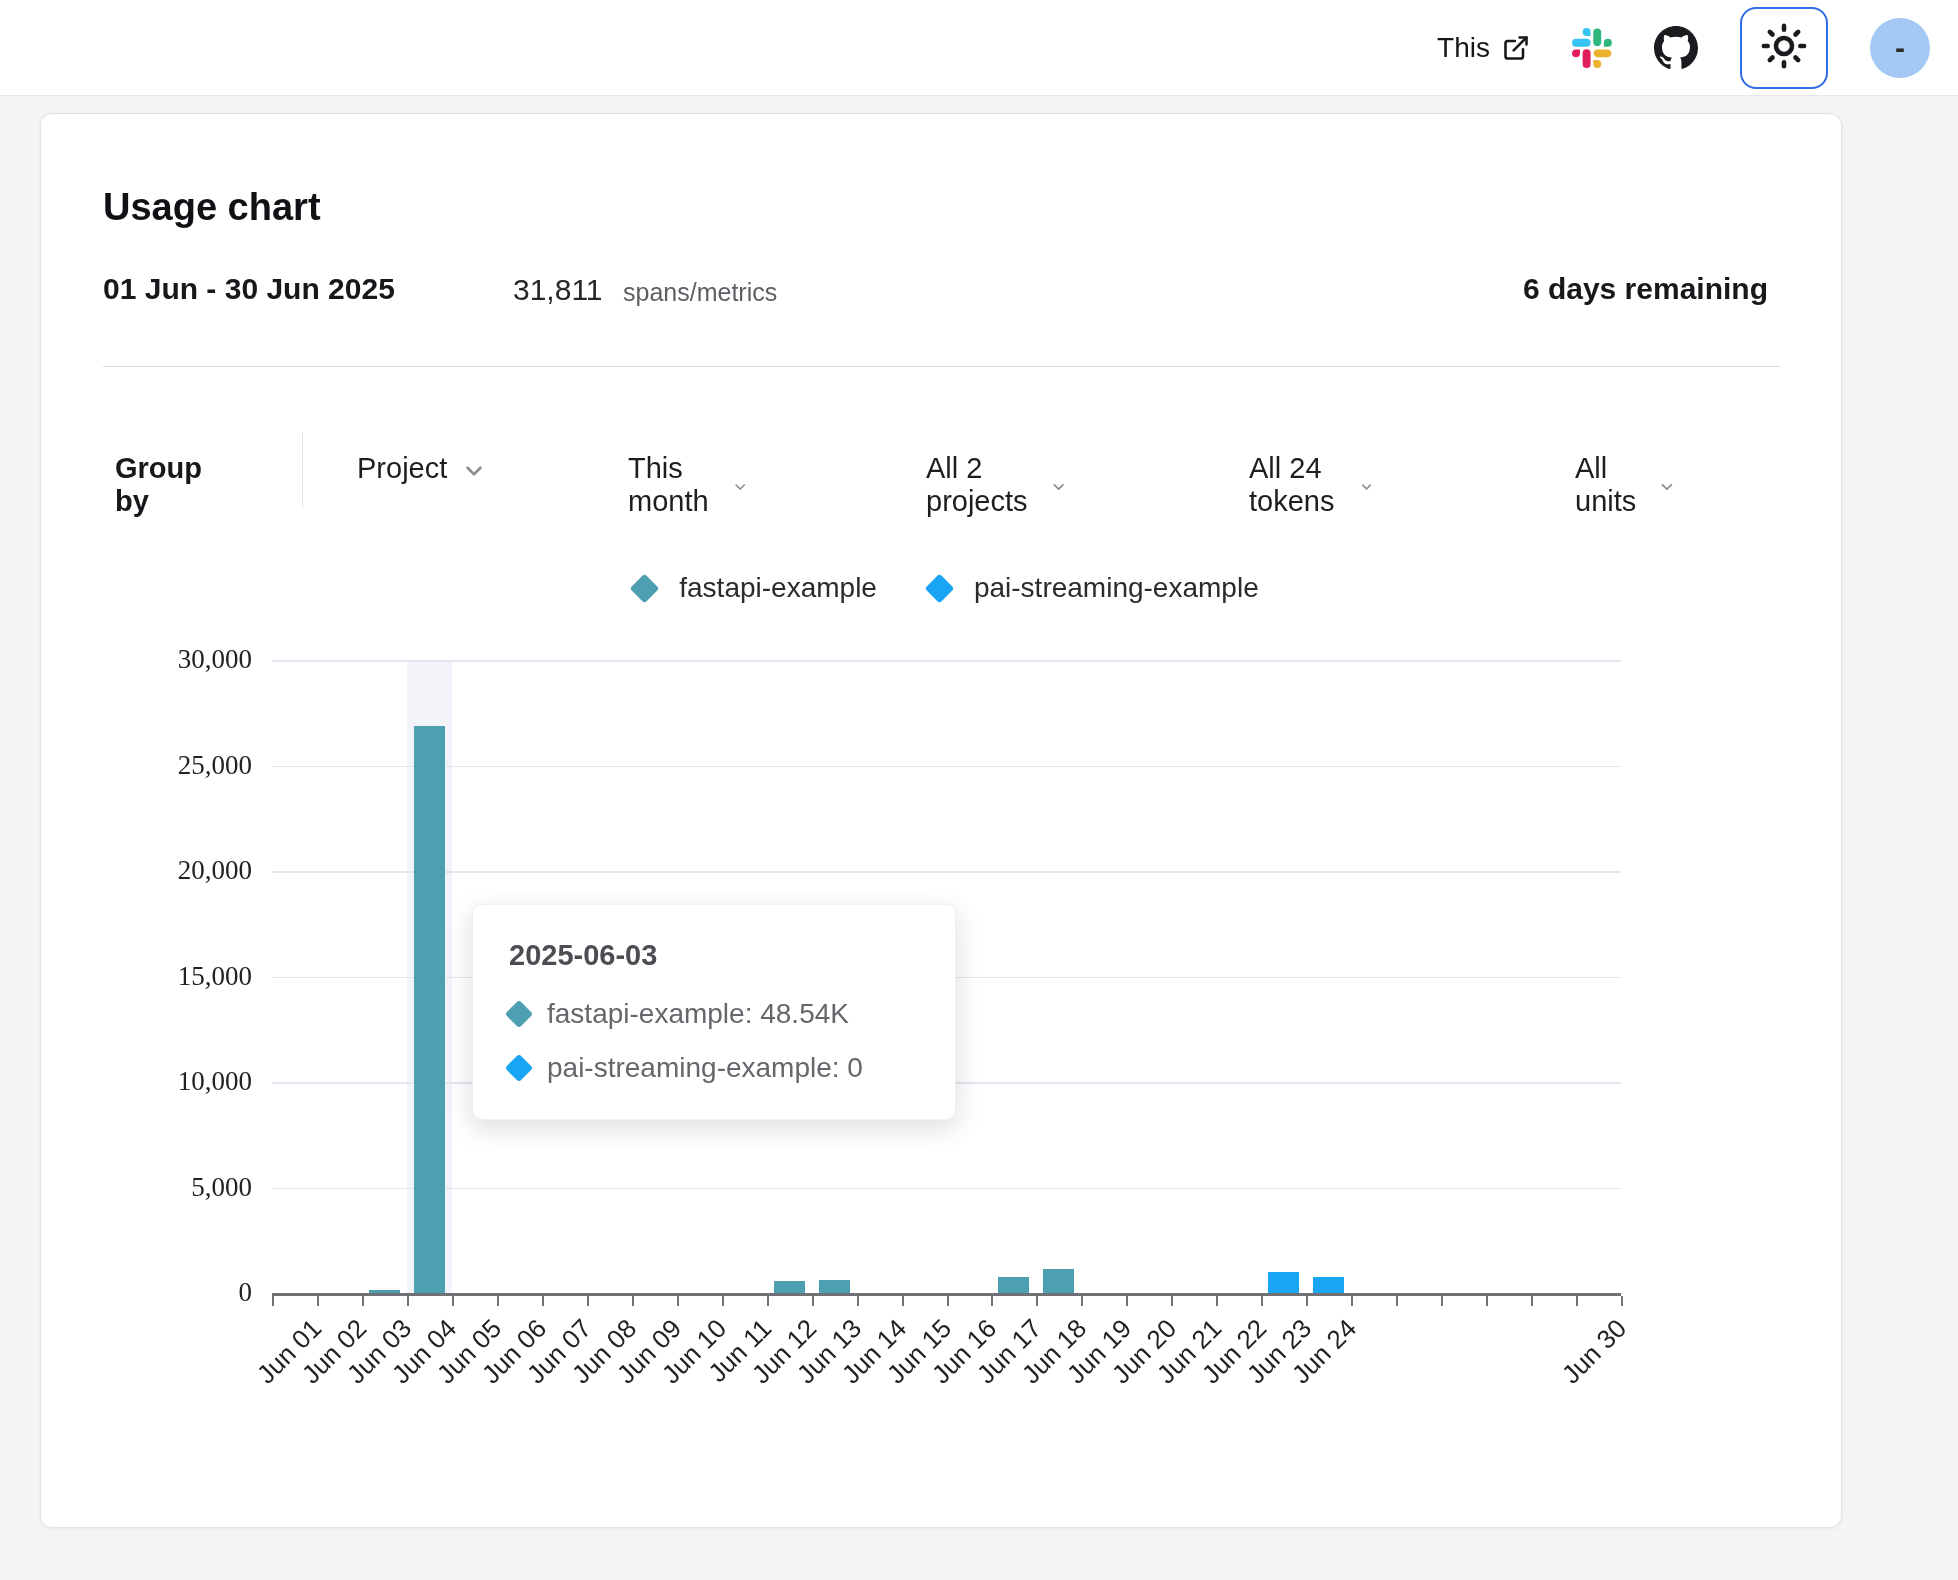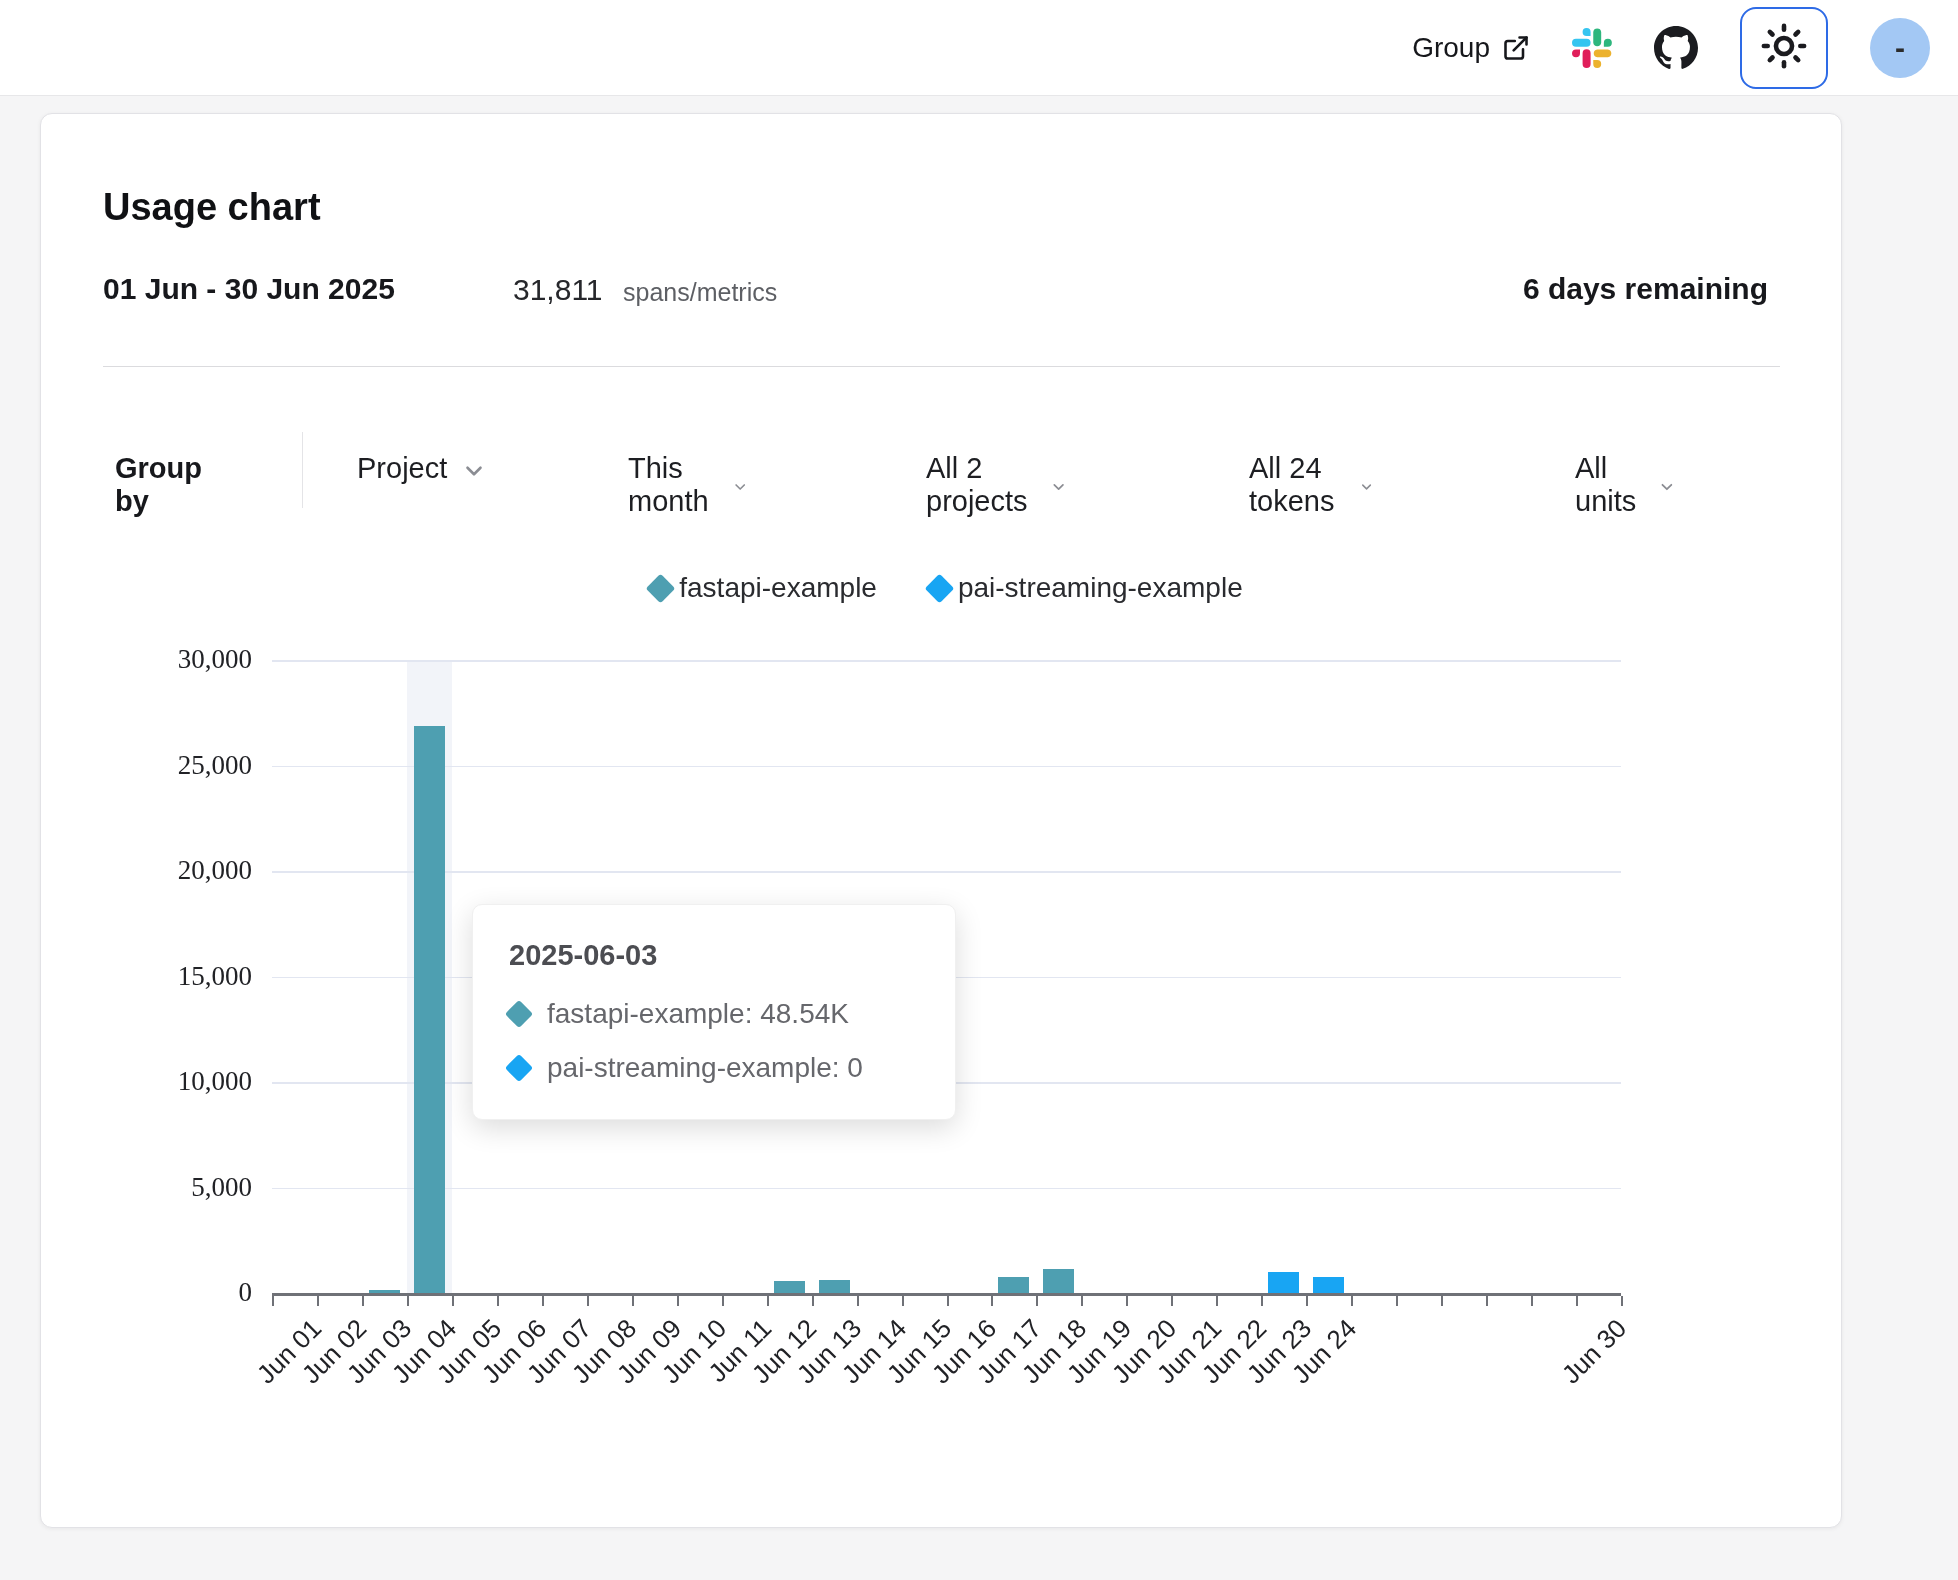--- a/index.html
+++ b/index.html
@@ -60,42 +60,42 @@
   .xtick { position:absolute; width:2px; height:10px; background:#6f7177; }
   .xlabel {
     position:absolute; font-size:26px; color:#212226; white-space:nowrap;
     transform:translateX(-100%) rotate(-45deg); transform-origin:100% 0;
   }
   .bar { position:absolute; }
   .hoverband { position:absolute; background:#f2f4f9; }
 
   
   .legend { position:absolute; left:272px; top:572px; width:1349px; display:flex; justify-content:center; gap:52px; }
-  .legend-item { display:flex; align-items:center; gap:8px; font-size:28px; color:#2a2b2f; cursor:pointer; pointer-events:auto; }
+  .legend-item { display:flex; align-items:center; gap:24px; font-size:28px; color:#2a2b2f; cursor:pointer; pointer-events:auto; }
   .diamond { width:21px; height:21px; transform:rotate(45deg); border-radius:3px; }
 
   
   .tooltip {
     position:absolute; left:472px; top:904px; width:484px; height:216px;
     background:#ffffff; border:1px solid #f0f0f0; border-radius:10px;
     box-shadow:0 8px 28px rgba(0,0,0,.14);
     padding:34px 36px 0 36px;
   }
   .tooltip-title { font-size:29px; font-weight:bold; color:#4c4d52; margin-bottom:26px; }
   .tooltip-row { display:flex; align-items:center; gap:18px; font-size:28px; color:#66676c; margin-bottom:22px; }
   .tooltip-row .diamond { width:20px; height:20px; }
 </style>
 </head>
 <body>
 
 <div class="page">
 
   <div class="topbar">
     <div class="docs-link">
-      <span>Group</span>
+      <span>This</span>
       <span class="icon-btn">
         <svg width="28" height="28" viewBox="0 0 24 24" fill="none" stroke="#16171b" stroke-width="2.2" stroke-linecap="round" stroke-linejoin="round">
           <path d="M18 13v6a2 2 0 0 1-2 2H5a2 2 0 0 1-2-2V8a2 2 0 0 1 2-2h6"></path>
           <polyline points="15 3 21 3 21 9"></polyline>
           <line x1="10" y1="14" x2="21" y2="3"></line>
         </svg>
       </span>
     </div>
     <div class="icon-btn">
       <svg width="40" height="40" viewBox="0 0 54 54">

